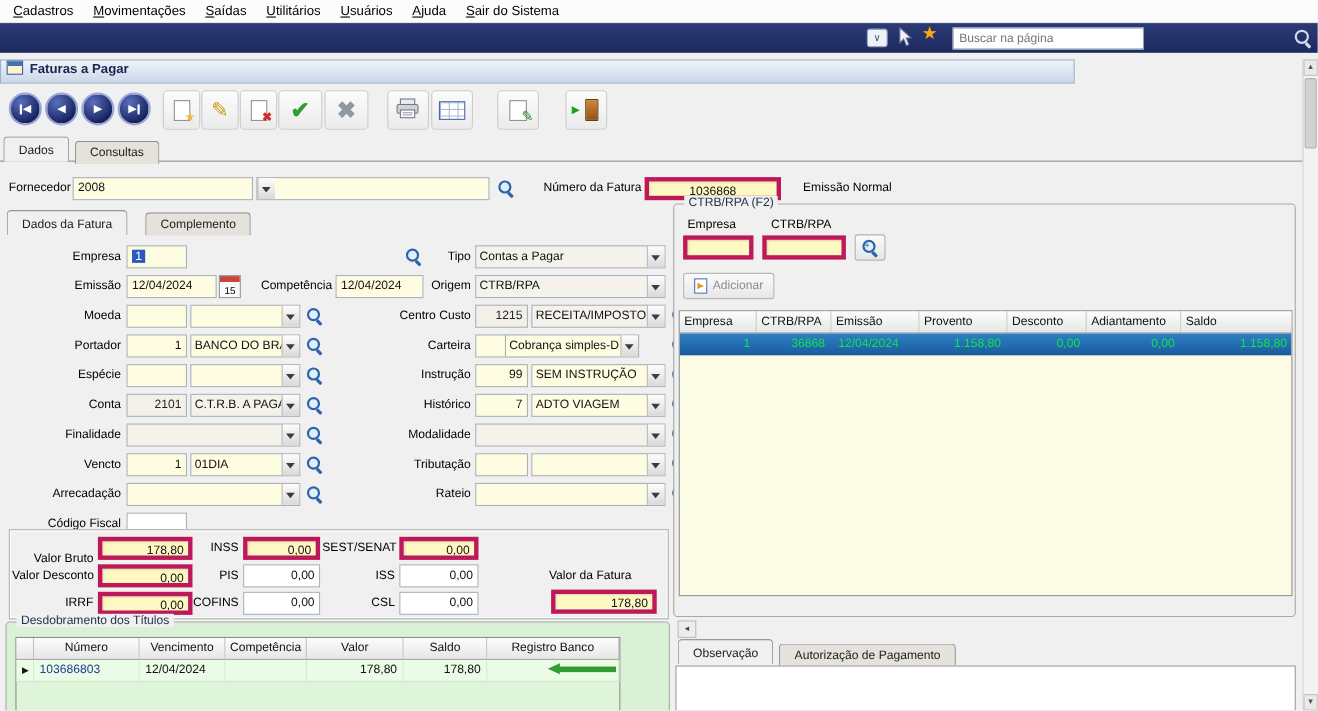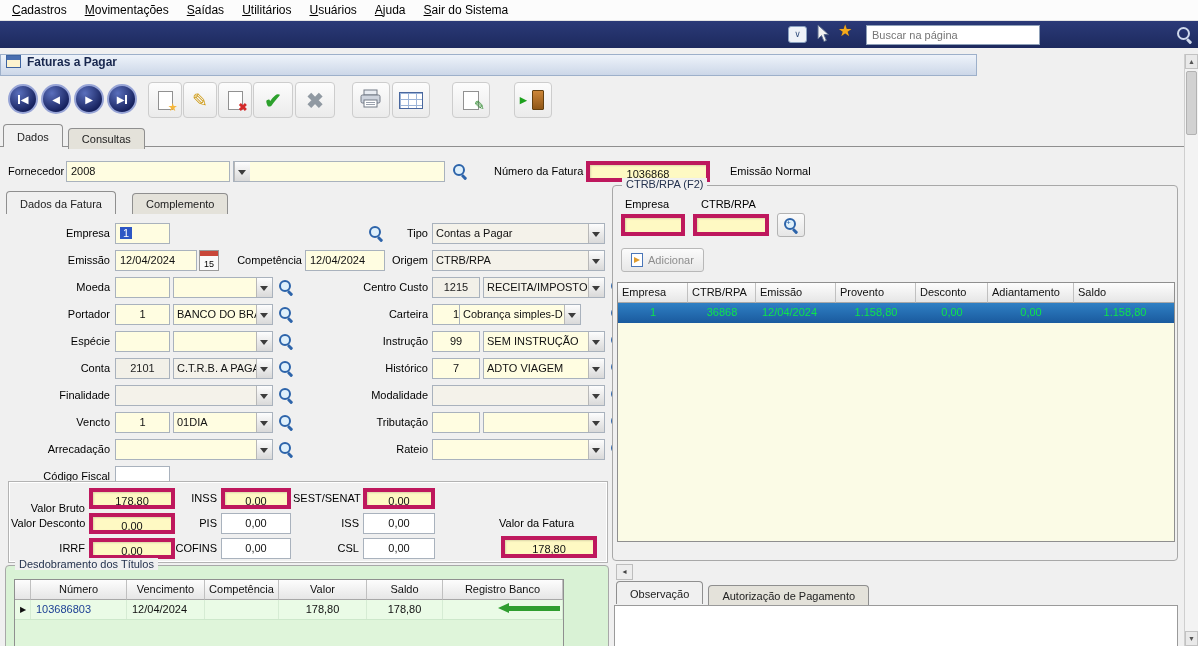--- a/index.html
+++ b/index.html
@@ -45,21 +45,21 @@
   .tab{display:inline-block;vertical-align:bottom;padding:4px 13px 0;height:21px;border:1px solid #8f8f8f;border-bottom:none;border-radius:4px 4px 0 0;background:#e4e2da;margin-right:2px;position:relative;top:2px;font-size:11px;color:#222}
   .tab.on{top:0;height:23px;padding-top:6px;background:#f0f0f0}
   .content{position:absolute;left:0;top:146px;width:1184px;height:500px;border-top:1px solid #8f8f8f;background:#f0f0f0;overflow:hidden}
   
   .lb{position:absolute;white-space:nowrap;color:#000;font-size:11px}
   .rt{text-align:right}
   .f{position:absolute;height:21px;border:1px solid #a9b2bd;background:#fffde1;padding:3px 4px 0;overflow:hidden;white-space:nowrap;font-size:11px}
   .f.g{background:#f2f0e8;color:#222}
   .f.w{background:#fff}
   .f.in{background:#fef9c3;border:4px solid #be185d;box-shadow:inset 1px 1px 2px rgba(0,0,0,.14)}
-  .num{text-align:center}
+  .num{text-align:right}
   .ctr{text-align:center}
   .selhl{background:#2e57c4;color:#fff;padding:0 3px}
   .combo{position:absolute;height:21px;display:flex;border:1px solid #a9b2bd;background:#fffde1}
   .combo.g{background:#f4f2ea}
   .combo .t{flex:1;padding:3px 3px 0;overflow:hidden;white-space:nowrap}
   .combo .a{flex:0 0 16px;border-left:1px solid #b8b8b8;background:linear-gradient(#fdfdfd,#d9d9d9);position:relative}
   .combo .a::after{content:"";position:absolute;left:3px;top:8px;border:4px solid transparent;border-top:5px solid #3c3c3c}
   .mag{position:absolute;width:17px;height:17px}
   .mag::before{content:"";position:absolute;left:1px;top:1px;width:8px;height:8px;border:2px solid #2d64aa;border-radius:50%;background:#dff0fb}
   .mag::after{content:"";position:absolute;left:11px;top:11px;width:6px;height:3px;background:#2d64aa;border-radius:1px;transform:rotate(45deg);transform-origin:0 0}

